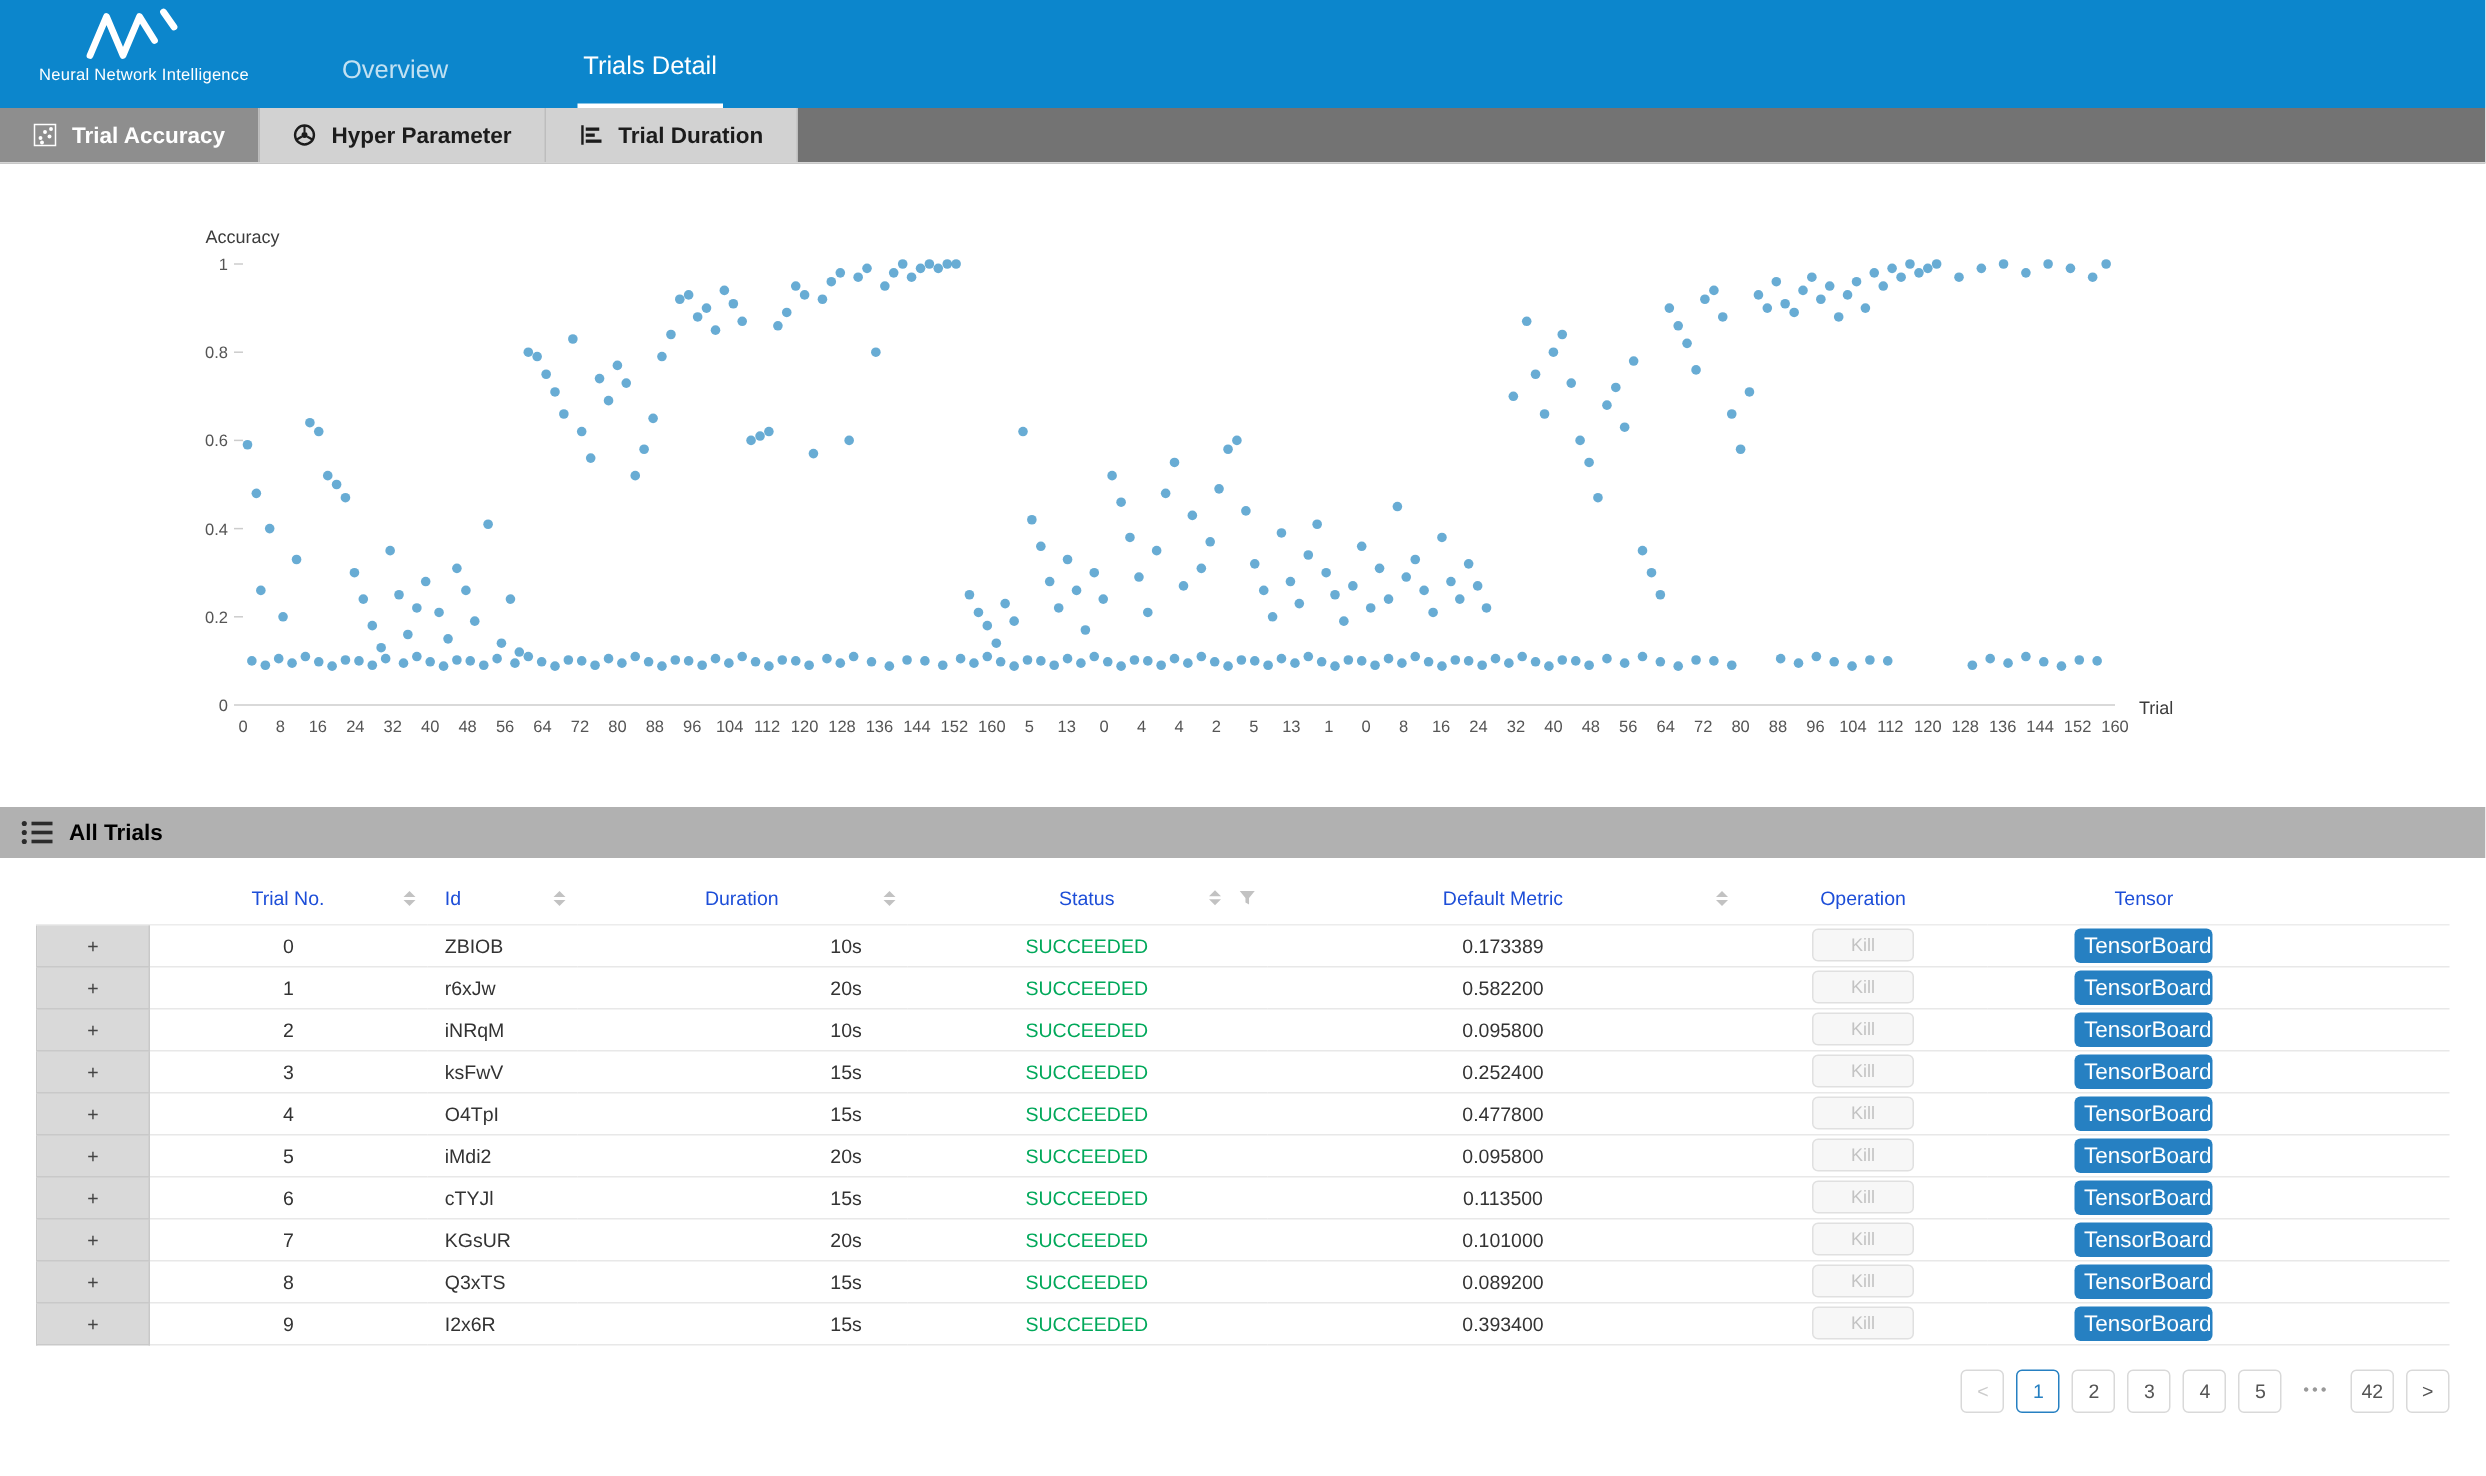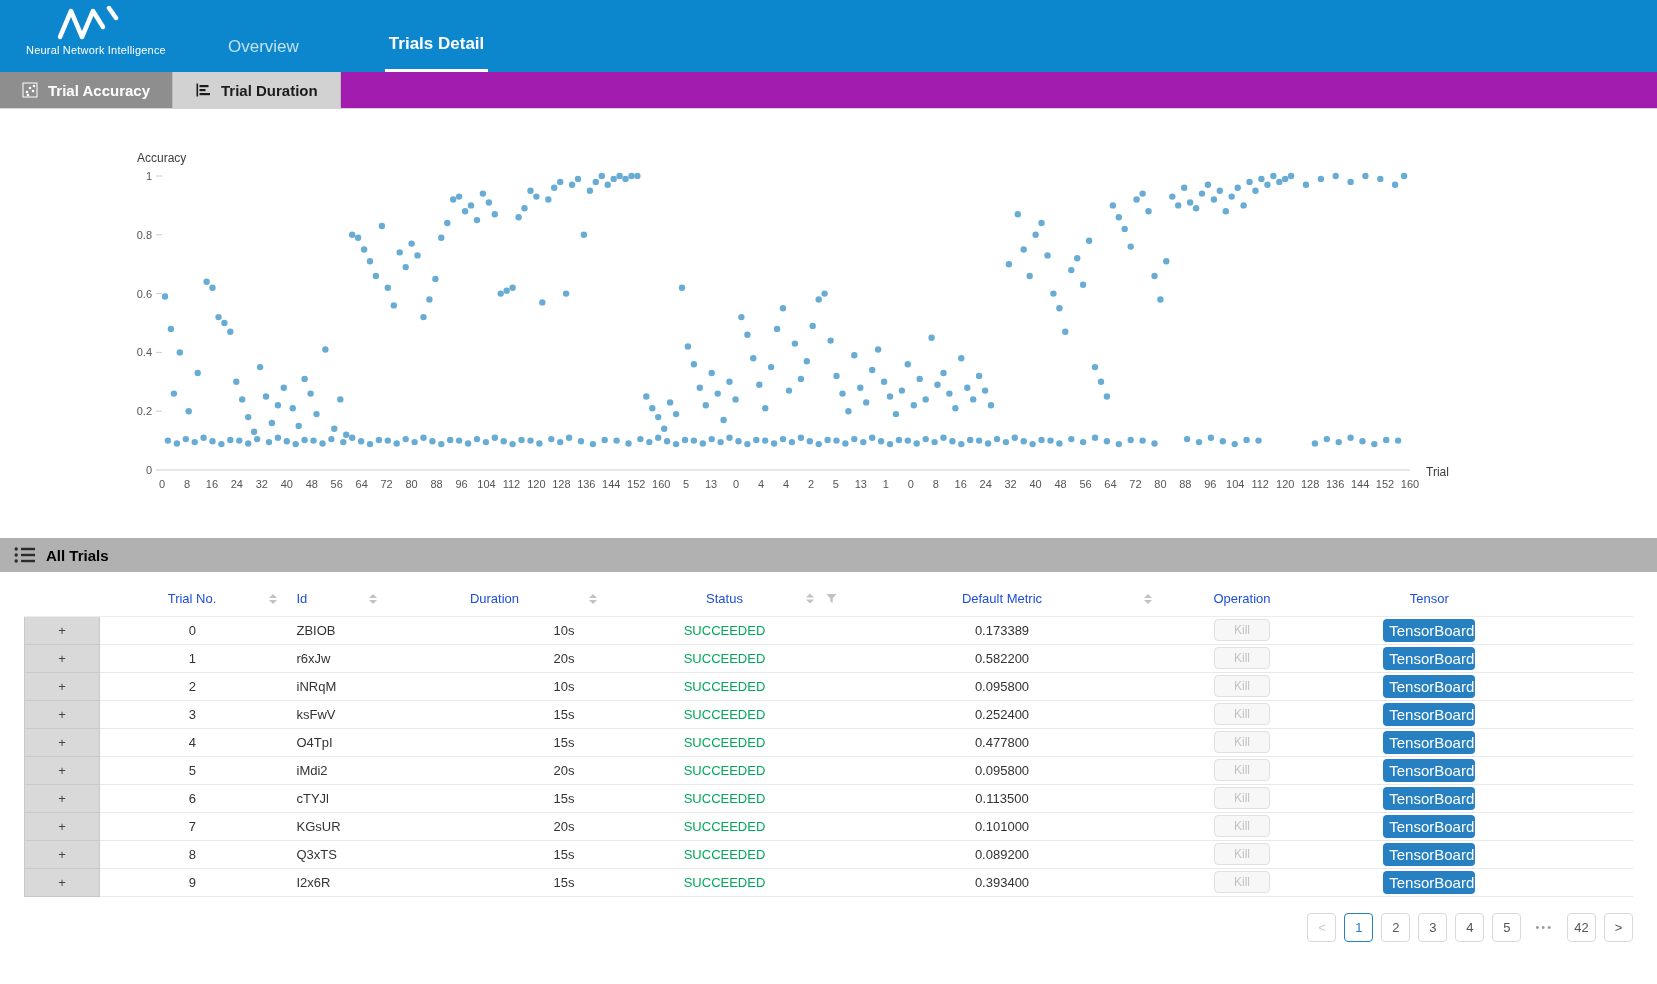--- a/index.html
+++ b/index.html
@@ -10,24 +10,24 @@
     background:#fff; color:#333;
   }
 
   
   .topbar { height:72px; background:var(--header-bg,#0c86cc); display:flex; align-items:stretch; }
   .logo { width:210px; padding:5px 0 0 26px; display:flex; flex-direction:column; }
   .logo svg { margin-left:28px; }
   .logo-caption { color:#fff; font-size:11px; margin-top:1px; letter-spacing:.2px; white-space:nowrap; }
   .topnav { display:flex; align-items:flex-end; margin-left:14px; gap:82px; }
   .nav-item { color:rgba(255,255,255,.75); font-size:17px; padding:0 4px 15px; cursor:pointer; }
-  .nav-item.active { color:#fff; font-weight:bold; border-bottom:3px solid #fff; }
+  .nav-item.active { color:#fff; font-weight:normal; border-bottom:3px solid #fff; }
 
   
-  .tabstrip { display:flex; background:#a21caf; height:37px; border-bottom:1px solid #d5d5d5; }
+  .tabstrip { display:flex; background:#737373; height:37px; border-bottom:1px solid #d5d5d5; }
   .tab { display:flex; align-items:center; gap:10px; padding:0 22px; font-size:15px; font-weight:600;
          background:#d2d2d2; border-right:1px solid #bdbdbd; color:#1c1c1c; cursor:pointer; }
   .tab.active { background:#8e8e8e; color:#fff; }
   .ticon { display:flex; align-items:center; }
 
   
   .chart-wrap { margin-top:39px; }
   #chart { display:block; }
   #chart text { font-family:"Liberation Sans", sans-serif; }
   .axis-title { font-size:12px; fill:#3c3c3c; }
@@ -42,21 +42,21 @@
   
   .table-wrap { margin:10px 24px 0; }
   table { width:100%; border-collapse:collapse; table-layout:fixed; font-size:13px; }
   thead th { font-weight:normal; color:#1d4ed8; height:34px; position:relative; text-align:center; border-bottom:1px solid #ececec; }
   thead .c-id, tbody .c-id { text-align:left; padding-left:12px; }
   tbody td { height:28px; border-bottom:1px solid #e8e8e8; text-align:center; color:#333; }
   tbody .c-duration { text-align:right; padding-right:30px; }
   .c-tensor { padding-right:100px; }
   .expander-cell { background:#d9d9d9; border:1px solid #c9c9c9; padding:0; }
   .expander-btn { width:100%; height:100%; border:none; background:transparent; font-size:13px; color:#444; cursor:pointer; }
-  .kill-btn { width:56px; height:22px; border:1px solid #e0e0e0; background:#f7f7f7; color:#c3c3c3; border-radius:4px; font-size:12px; cursor:not-allowed; }
+  .kill-btn { width:68px; height:22px; border:1px solid #e0e0e0; background:#f7f7f7; color:#c3c3c3; border-radius:4px; font-size:12px; cursor:not-allowed; }
   .tb-btn { width:92px; height:23px; border:none; background:var(--accent,#2680c2); color:#fff; border-radius:4px; font-size:15px; cursor:pointer; }
 
   .sort { display:flex; flex-direction:column; gap:2px; cursor:pointer; }
   .sort i { display:block; width:0; height:0; border-left:4px solid transparent; border-right:4px solid transparent; }
   .sort .up { border-bottom:4px solid #c2c2c2; }
   .sort .down { border-top:4px solid #c2c2c2; }
   .hicons { position:absolute; right:8px; top:50%; transform:translateY(-50%); display:flex; gap:12px; align-items:center; }
 
   
   .pagination { display:flex; justify-content:flex-end; align-items:center; gap:8px; margin:16px 24px 0; padding-bottom:22px; }
@@ -90,20 +90,32 @@
       <svg width="16" height="16" viewBox="0 0 16 16" fill="currentColor">
         <rect x="1" y="1" width="14" height="14" fill="none" stroke="currentColor"></rect>
         <circle cx="5" cy="10" r="1.3"></circle>
           <circle cx="8" cy="6" r="1.3"></circle>
           <circle cx="11" cy="9" r="1.3"></circle>
         <circle cx="6" cy="13" r="1.3"></circle>
           <circle cx="12" cy="4" r="1.3"></circle>
       </svg>
     </span>
     <span>Trial Accuracy</span>
+  </div>
+  <div class="tab">
+    <span class="ticon">
+      <svg width="16" height="16" viewBox="0 0 16 16">
+        <circle cx="8" cy="8" r="6.3" fill="none" stroke="currentColor" stroke-width="1.6"></circle>
+        <circle cx="8" cy="8" r="2" fill="currentColor"></circle>
+        <line x1="8" y1="2" x2="8" y2="6" stroke="currentColor" stroke-width="1.4"></line>
+        <line x1="2.8" y1="11" x2="6.3" y2="9" stroke="currentColor" stroke-width="1.4"></line>
+        <line x1="13.2" y1="11" x2="9.7" y2="9" stroke="currentColor" stroke-width="1.4"></line>
+      </svg>
+    </span>
+    <span>Hyper Parameter</span>
   </div>
   <div class="tab">
     <span class="ticon">
       <svg width="16" height="16" viewBox="0 0 16 16" fill="currentColor">
         <rect x="1.5" y="1.5" width="1.6" height="13"></rect>
         <rect x="4.5" y="3" width="9" height="2.2"></rect>
         <rect x="4.5" y="7" width="6" height="2.2"></rect>
         <rect x="4.5" y="11" width="10.5" height="2.2"></rect>
       </svg>
     </span>

